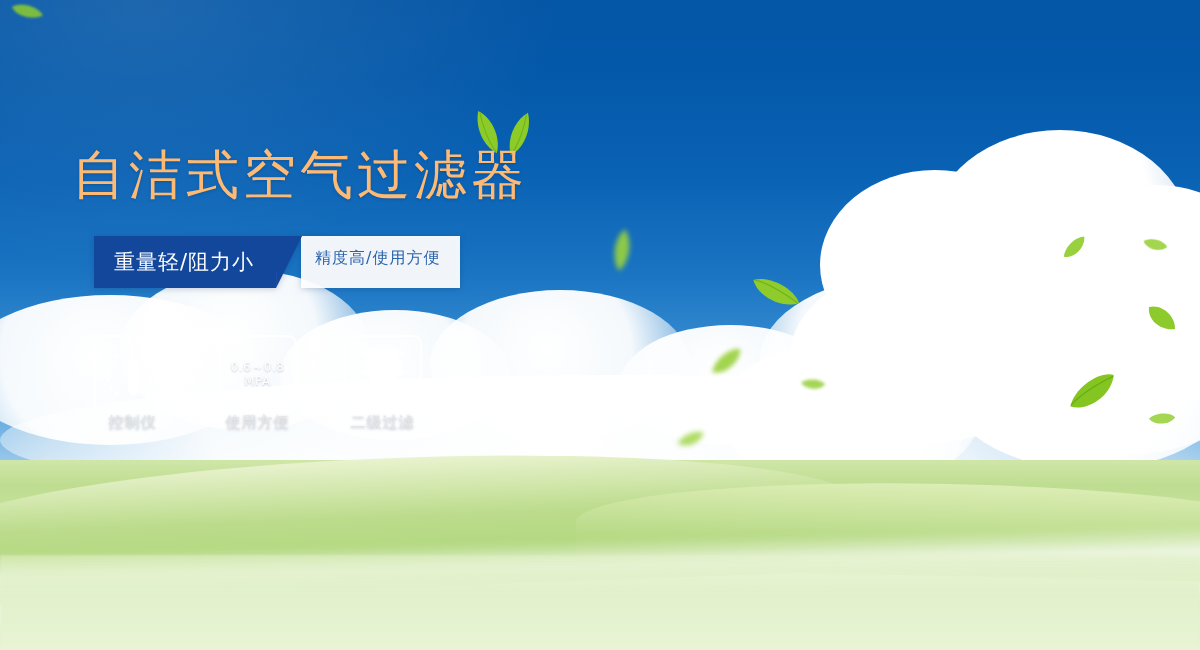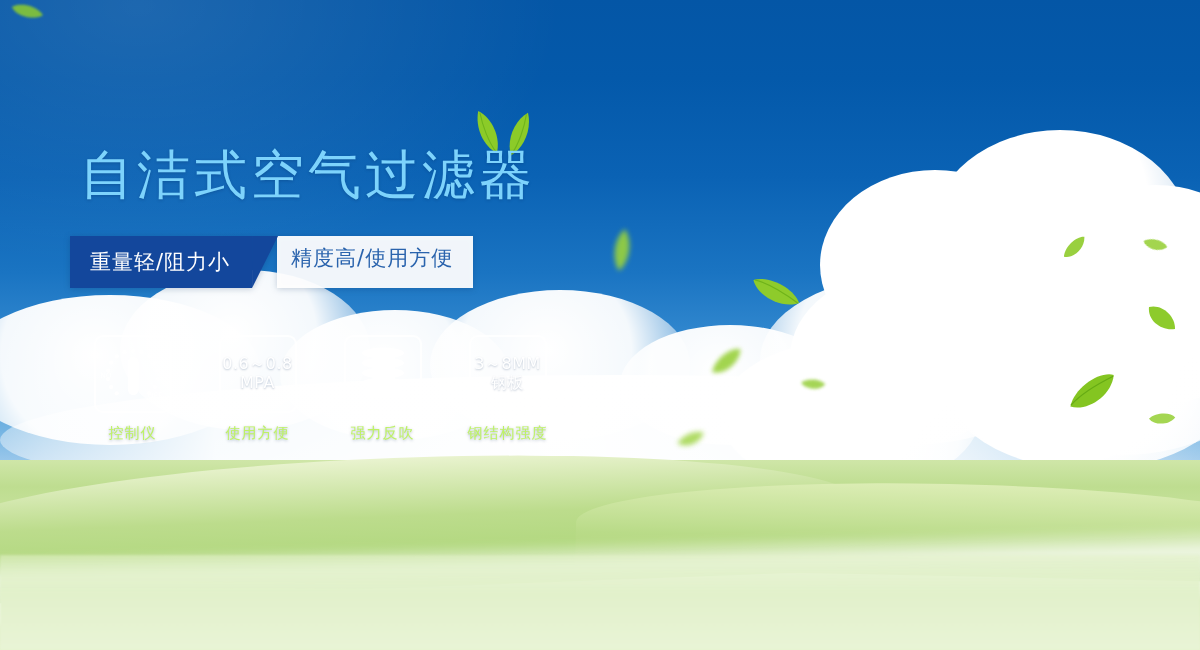--- a/index.html
+++ b/index.html
@@ -90,55 +90,56 @@
   }
 
   
   .leaf{ position:absolute; }
   .leaf svg{ display:block; }
 
   
   .content{ position:absolute; left:0; top:0; width:100%; height:100%; }
 
   .title{
-    position:absolute; left:80px; top:148px;
+    position:absolute; left:72px; top:148px;
     font-size:53px; line-height:1;
     letter-spacing:4px;
-    color:#7dd3fc;
+    color:#fdba74;
     font-family:"DejaVu Sans","Liberation Sans",sans-serif;
     font-weight:400;
     text-shadow:0 1px 3px rgba(0,40,90,.28);
     white-space:nowrap;
   }
 
   
   .subbar{
     position:absolute; left:70px; top:236px;
     height:52px; display:flex; align-items:stretch;
     filter:drop-shadow(0 1px 3px rgba(0,35,80,.22));
   }
   .sub-left{
     background:#13479c;
     display:flex; align-items:center;
     padding:0 22px 0 20px;
     color:#ffffff;
     font-size:21px; letter-spacing:1px;
     font-family:"DejaVu Sans","Liberation Sans",sans-serif;
+    margin-left:24px;
   }
   .sub-wedge{
     width:26px; background:#13479c;
     clip-path:polygon(0 0, 100% 0, 0 100%);
     margin-right:-1px;
   }
   .sub-right{
     background:rgba(255,255,255,.94);
     display:flex; align-items:center;
     padding:0 20px 8px 14px;
     color:#2a63ad;
-    font-size:21px; letter-spacing:1px;
+    font-size:16px; letter-spacing:1px;
     font-family:"DejaVu Sans","Liberation Sans",sans-serif;
   }
 
   
   .features{
     position:absolute; left:70px; top:335px;
     display:flex; gap:0;
   }
   .feature{
     width:125px;
@@ -147,27 +148,26 @@
   .fbox{
     width:78px; height:78px;
     border:2px solid rgba(255,255,255,.85);
     border-radius:9px;
     background:rgba(255,255,255,.07);
     display:flex; align-items:center; justify-content:center;
     position:relative; overflow:hidden;
   }
   .fbox-text{
     color:#fff; text-align:center; line-height:1.18;
-    font-size:16px; letter-spacing:.5px;
+    font-size:12px; letter-spacing:.5px;
     font-family:"DejaVu Sans","Liberation Sans",sans-serif;
     text-shadow:0 1px 2px rgba(0,40,90,.25);
   }
   .flabel{
-    margin-top:11px;
-    color:#bef264; font-size:15px; letter-spacing:1px;
+    color:#e5e5e5; font-size:15px; letter-spacing:1px;
     font-family:"DejaVu Sans","Liberation Sans",sans-serif;
     text-shadow:0 1px 3px rgba(0,40,90,.35);
     white-space:nowrap;
   }
   .fbox svg{ display:block; }
   .air-cap{
     position:absolute; bottom:7px; left:0; right:0;
     text-align:center; color:#fff; font-size:12px;
     font-family:"DejaVu Sans","Liberation Sans",sans-serif;
     letter-spacing:.5px;
@@ -341,29 +341,20 @@
             </g>
             <g fill="#ffffff">
               <ellipse cx="30" cy="10" rx="21" ry="5.4"></ellipse>
               <ellipse cx="30" cy="20" rx="21" ry="5.4"></ellipse>
               <ellipse cx="30" cy="30" rx="21" ry="5.4"></ellipse>
               <ellipse cx="30" cy="40" rx="21" ry="5.4"></ellipse>
               <ellipse cx="30" cy="50" rx="21" ry="5.4"></ellipse>
             </g>
           </svg>
         </div>
-        <div class="flabel">强力反吹</div>
+        <div class="flabel">二级过滤</div>
       </div>
 
-      <div class="feature">
-        <div class="fbox">
-          <div class="fbox-text">
-            <div>3～8MM</div>
-            <div>钢板</div>
-          </div>
-        </div>
-        <div class="flabel">钢结构强度</div>
-      </div>
 
 
     </div>
   </div>
 </div>
 
 </body></html>

